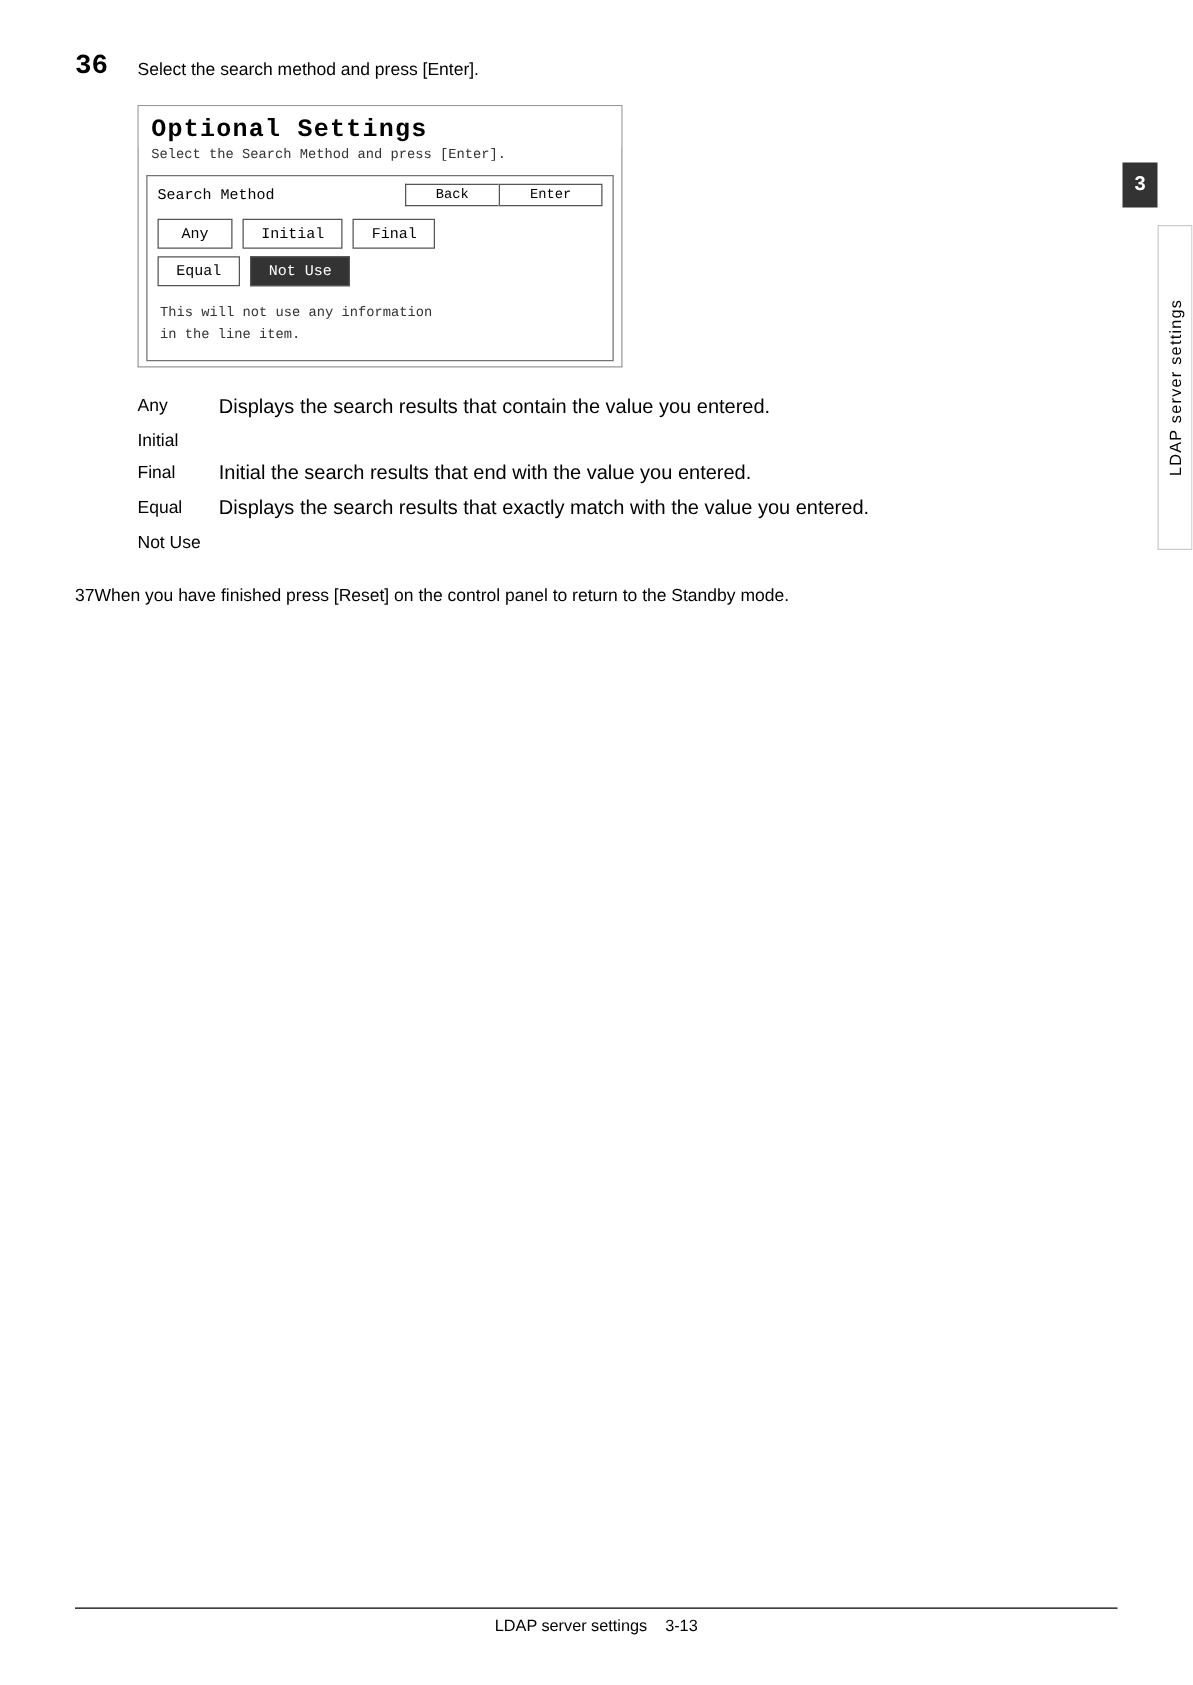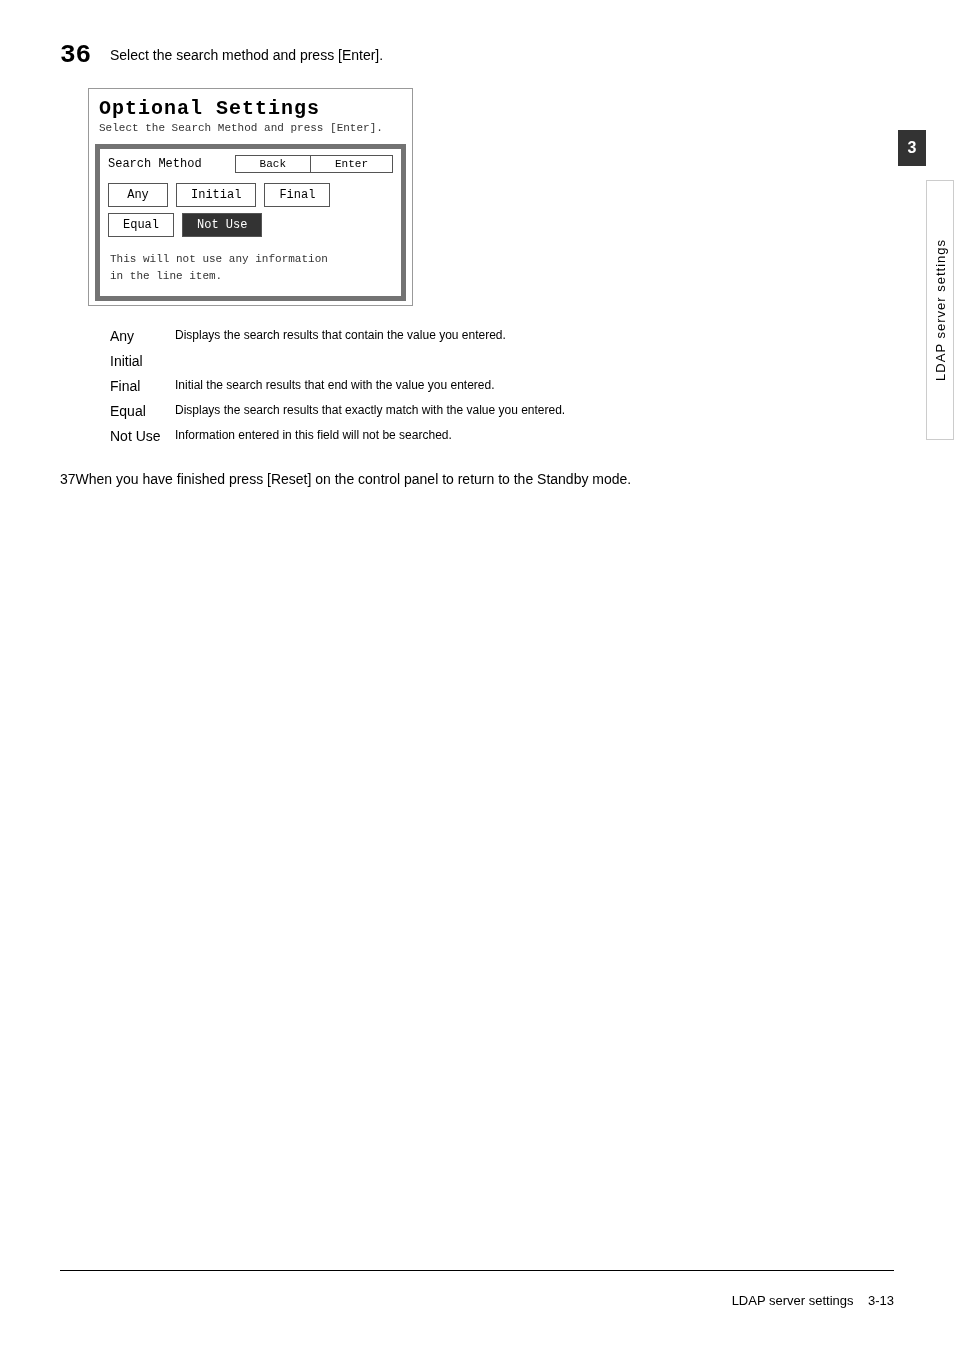--- a/index.html
+++ b/index.html
@@ -58,36 +58,36 @@
       font-weight: bold;
     }
 
     
     .step-row {
       display: flex;
       align-items: flex-start;
       margin-bottom: 18px;
     }
     .step-row .step-num {
-      font-size: 26px;
+      font-size: 22px;
       font-weight: bold;
       font-family: 'Courier New', monospace;
       min-width: 50px;
     }
     .step-row .step-text {
       font-size: 14px;
       padding-top: 5px;
       line-height: 1.5;
     }
 
     
     .screenshot-box {
       border: 1px solid #999;
-      width: 325px;
-      margin-left: 28px;
+      width: 388px;
+      margin-left: 50px;
       margin-bottom: 20px;
       background: #fff;
       padding: 0;
     }
 
     .screenshot-title {
       font-family: 'Courier New', monospace;
       font-size: 20px;
       font-weight: bold;
       padding: 8px 10px 2px 10px;
@@ -96,21 +96,21 @@
     }
 
     .screenshot-subtitle {
       font-family: 'Courier New', monospace;
       font-size: 11px;
       padding: 0 10px 6px 10px;
       color: #333;
     }
 
     .screenshot-content {
-      border: 5px solid #737373;
+      border: 1px solid #737373;
       margin: 4px 6px;
       padding: 6px 8px;
       background: #fff;
     }
 
     .search-method-row {
       display: flex;
       align-items: center;
       justify-content: space-between;
       margin-bottom: 10px;
@@ -186,42 +186,42 @@
       line-height: 1.5;
     }
 
     .desc-term {
       min-width: 65px;
       font-size: 14px;
       font-weight: normal;
     }
 
     .desc-def {
-      font-size: 12px;
+      font-size: 16px;
       flex: 1;
       max-width: 600px;
     }
 
     
     .step37-row {
       display: flex;
       align-items: flex-end;
       margin-top: 10px;
     }
 
     
     .bottom-bar {
       position: absolute;
       bottom: 40px;
       left: 60px;
       right: 60px;
       border-top: 1px solid #000;
-      padding-top: 22px;
-      display: flex;
-      justify-content: flex-end;
+      padding-top: 6px;
+      display: flex;
+      justify-content: center;
     }
 
     .bottom-text {
       font-size: 13px;
       color: #000;
     }
   </style>
 </head>
 <body>
 
@@ -287,21 +287,20 @@
       <span class="desc-def">Initial the search results that end with the value you entered.</span>
     </div>
 
     <div class="desc-row">
       <span class="desc-term">Equal</span>
       <span class="desc-def">Displays the search results that exactly match with the value you entered.</span>
     </div>
 
     <div class="desc-row">
       <span class="desc-term">Not Use</span>
-      <span class="desc-def">Information entered in this field will not be searched.</span>
     </div>
 
   </div>
 
   <div class="step37-row">
     <div class="step-num">37</div>
     <div class="step-text">
       <span>When you have finished press [Reset] on the control panel to return to the Standby mode.</span>
     </div>
   </div>

